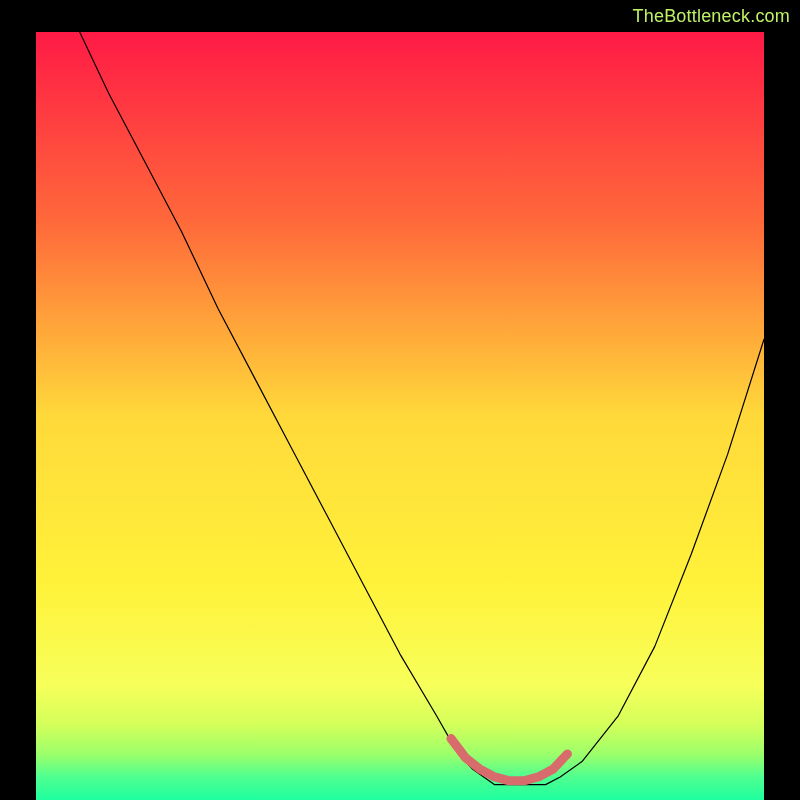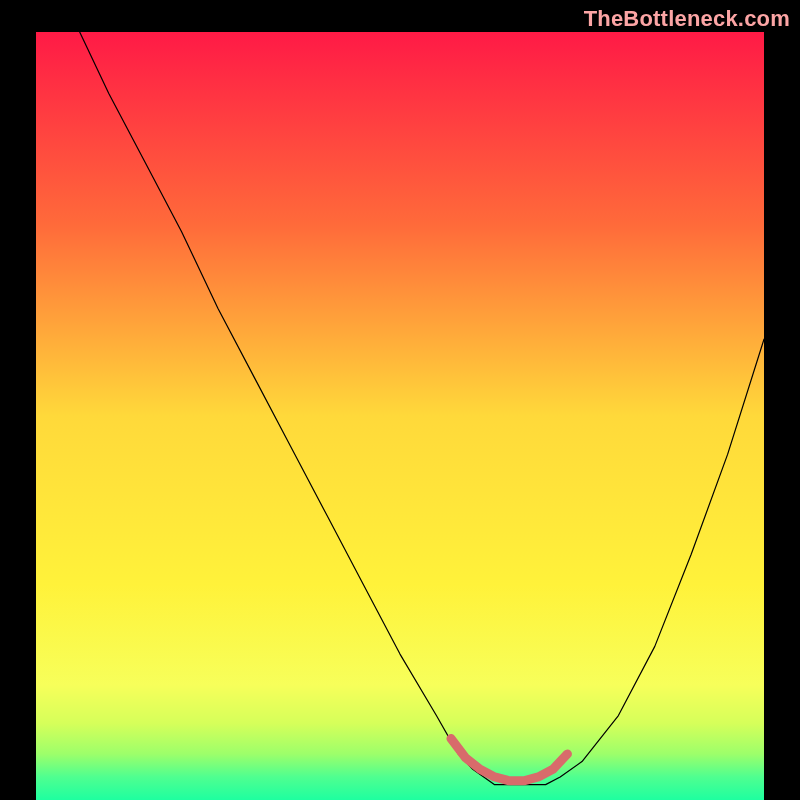--- a/index.html
+++ b/index.html
@@ -8,23 +8,23 @@
     position: relative;
     width: 800px;
     height: 800px;
     background: #000;
   }
   .watermark {
     position: absolute;
     top: 6px;
     right: 10px;
     font-family: Arial, Helvetica, sans-serif;
-    font-size: 22px;
-    font-weight: 700;
-    color: #fca5a5;
+    font-size: 18px;
+    font-weight: 400;
+    color: #bef264;
     letter-spacing: 0.2px;
     z-index: 10;
   }
   .plot {
     position: absolute;
     left: 36px;
     top: 32px;
     width: 728px;
     height: 768px;
   }

